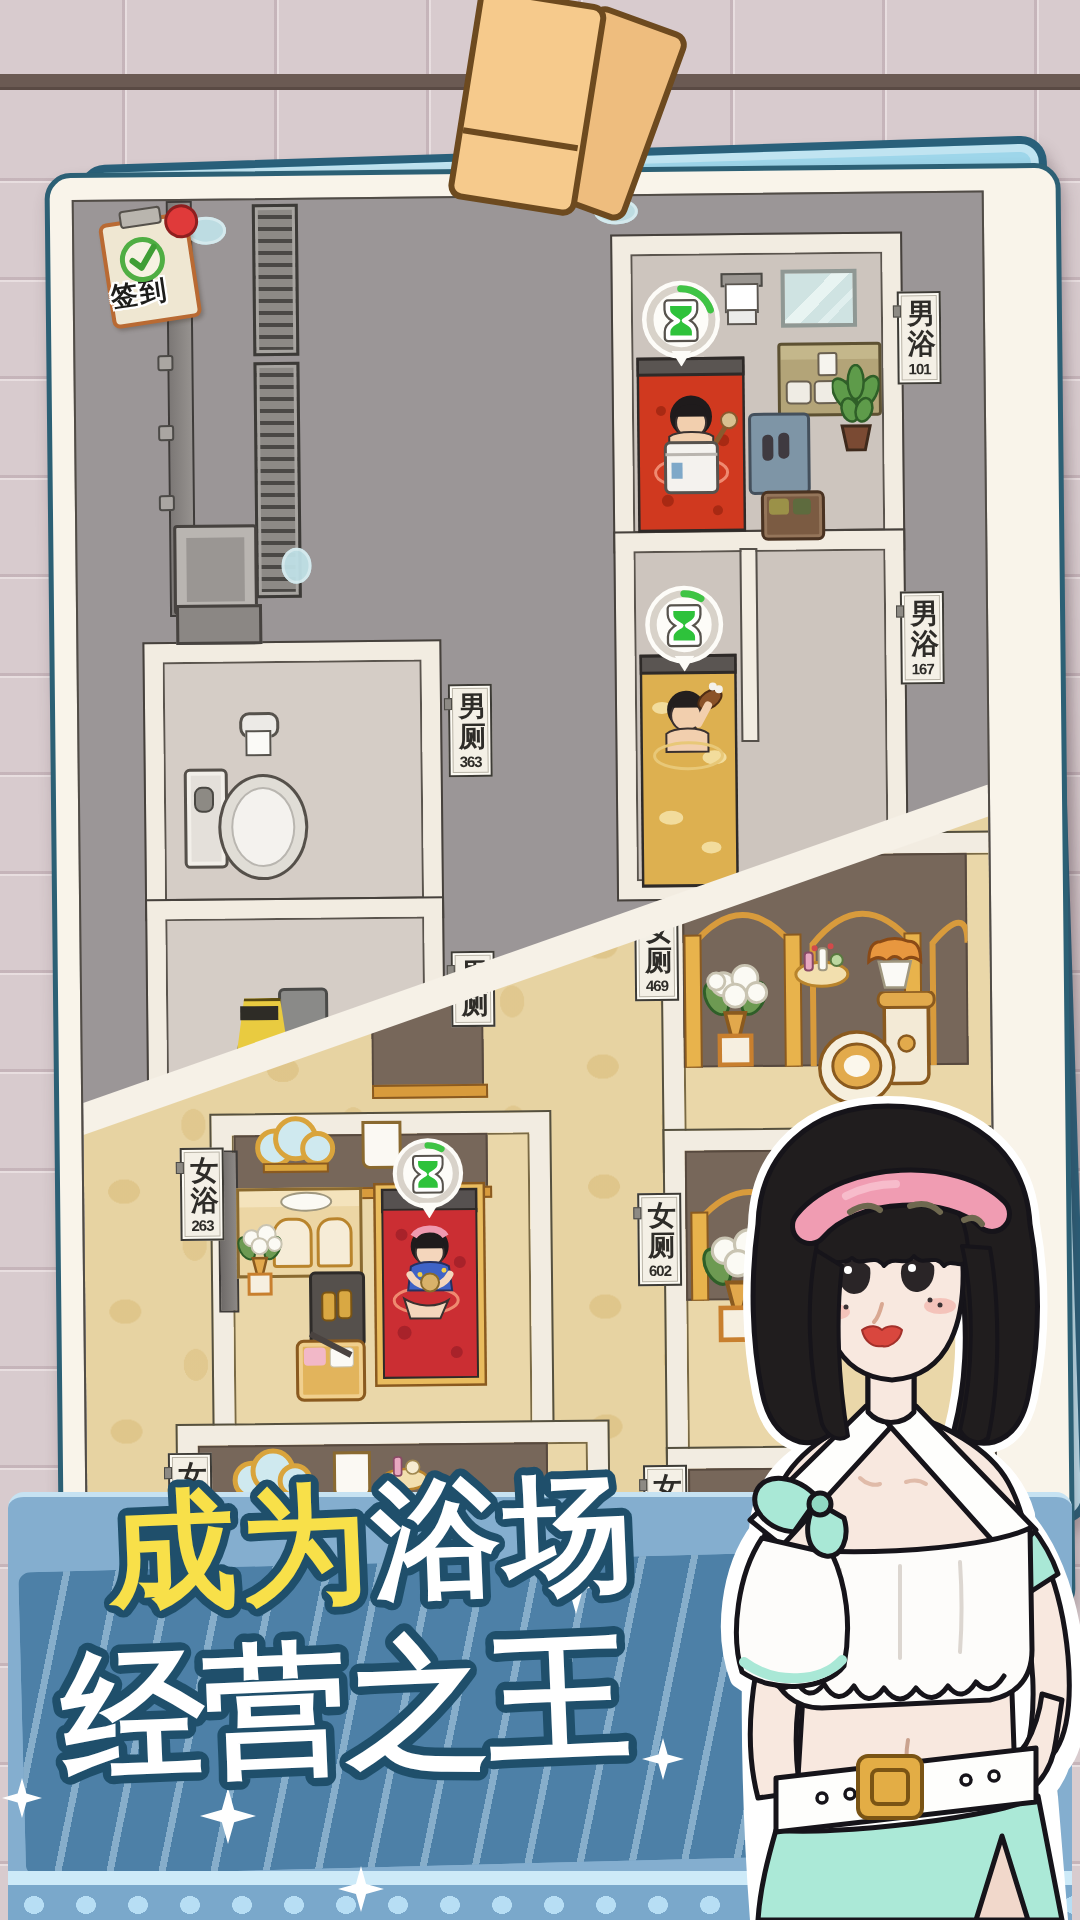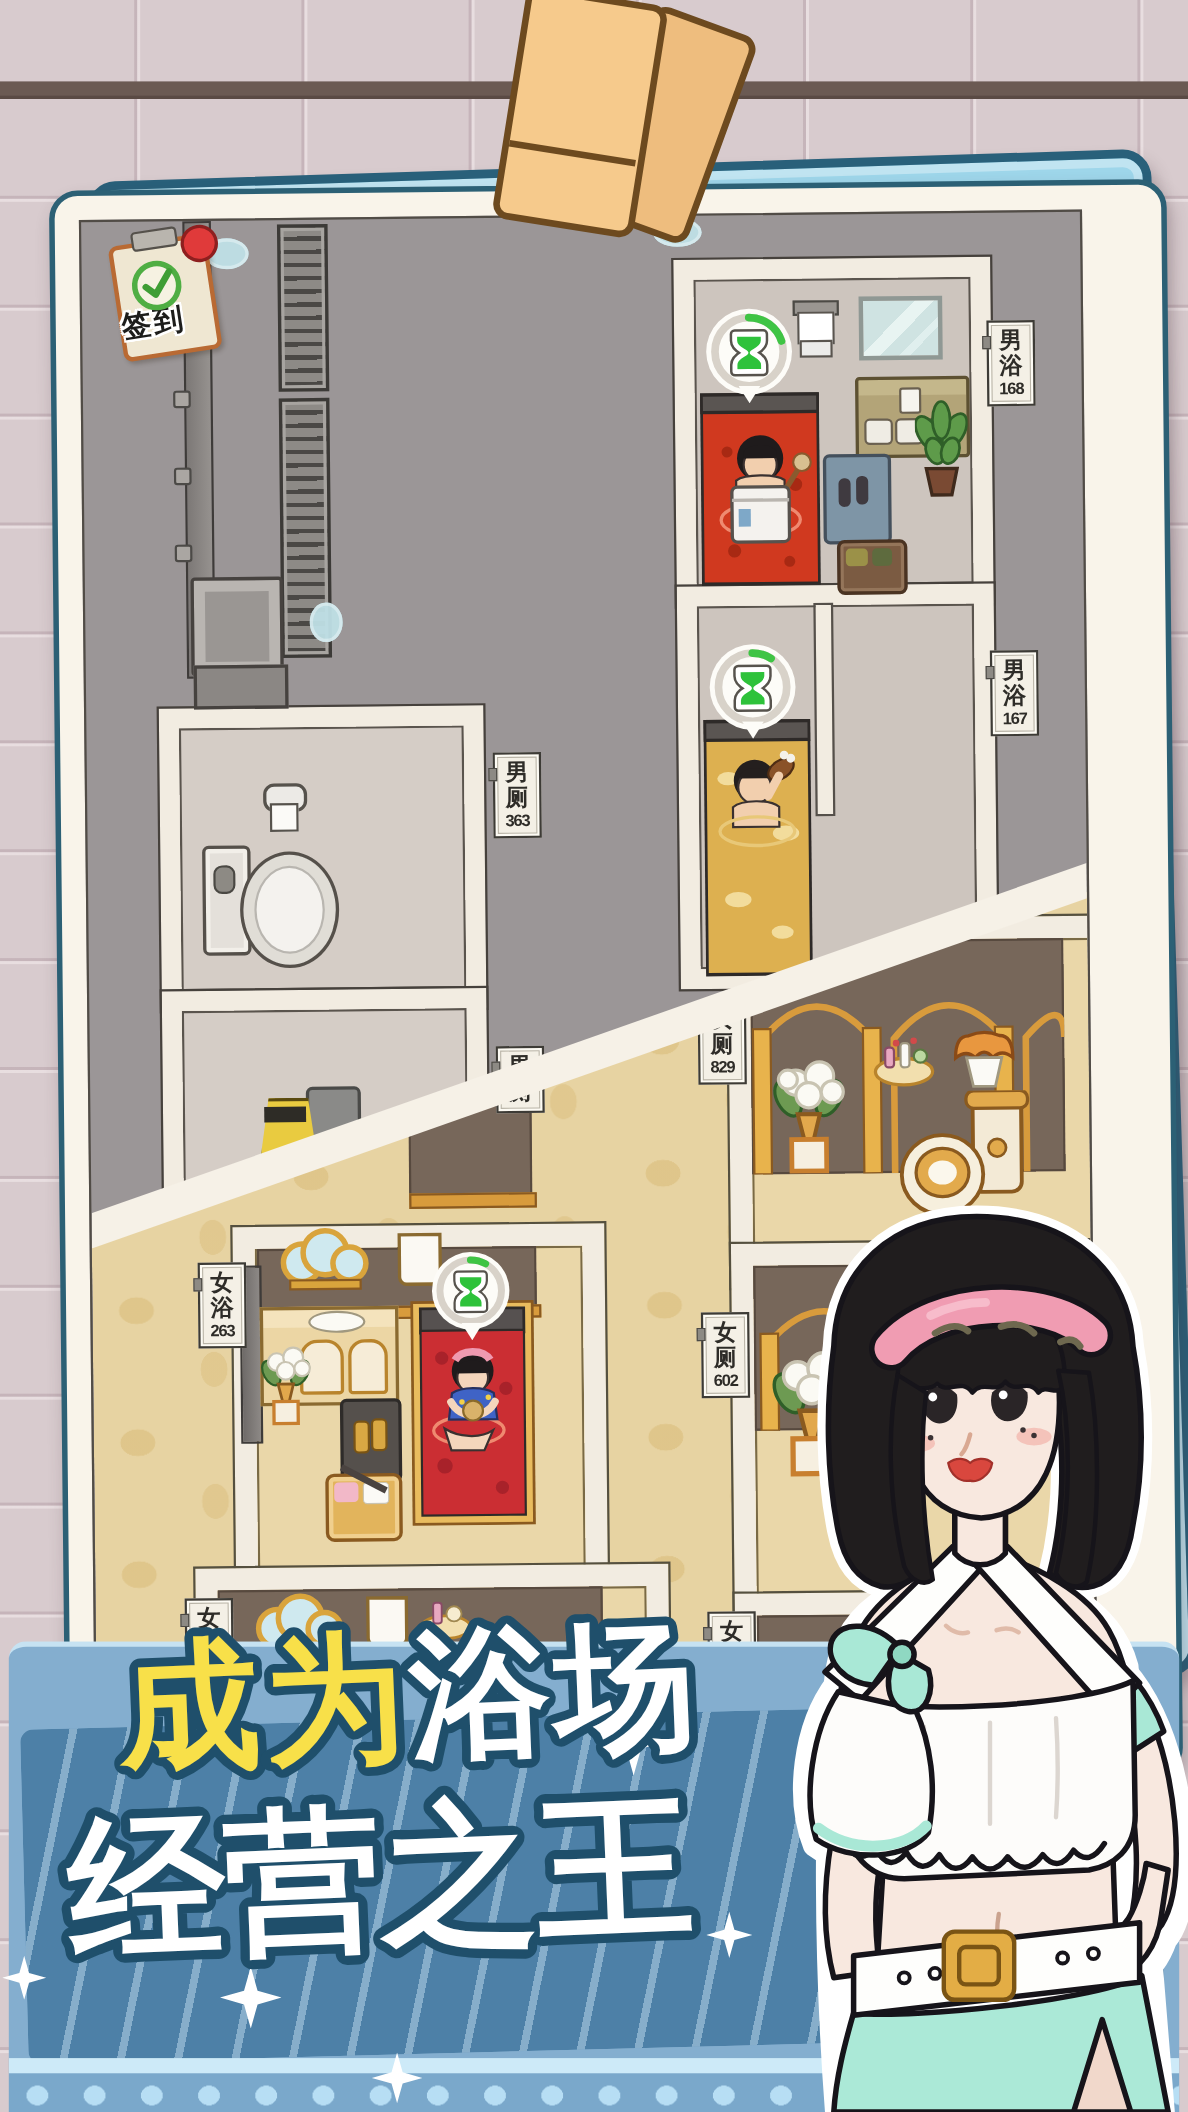--- a/index.html
+++ b/index.html
@@ -25,21 +25,21 @@
   
   .room{border:18px solid #f2ece1;outline:2px solid #46413c;background:#cdc5be;box-shadow:inset 0 0 0 2px #5a544d;}
   .roomT{background:#d5cdc6;}
   .roomG{border:20px solid #f2ece1;outline:2px solid #55503f;background:#ead7a9;box-shadow:inset 0 0 0 2px #7a6a45;}
   .wp{background:#77675a;box-shadow:inset 0 0 0 2px #57493e;}
   .goldtrim{background:#d89b3c;border:2px solid #8a5a20;}
   
   .plate{width:36px;background:#f4f0e6;border:2px solid #3d3b36;display:flex;flex-direction:column;align-items:center;
     padding:6px 2px 5px 2px;box-shadow:inset 0 0 0 2px #fdfbf4, inset 0 0 0 3px #b9b4a7;z-index:6;}
   .plate:before{content:"";position:absolute;left:-6px;top:12px;width:6px;height:10px;background:#8d8a84;border:1px solid #4c4a45;}
-  .pname{font-size:21px;font-weight:bold;color:#2e2c28;width:23px;line-height:1.08;word-break:break-all;text-align:center;}
+  .pname{font-size:28px;font-weight:bold;color:#2e2c28;width:23px;line-height:1.08;word-break:break-all;text-align:center;}
   .pnum{font-size:15px;font-weight:bold;color:#2e2c28;letter-spacing:-1px;margin-top:1px;}
   
   .bubble{z-index:7;}
   .bubble svg{display:block;}
   .btip{left:31px;top:72px;width:20px;height:16px;background:#fdfcf8;
     clip-path:polygon(0 0,100% 0,50% 100%);}
   
   .drain{background:#8d8a86;border:3px solid #3c3a37;box-shadow:inset 0 0 0 3px #a7a4a0;
     background-image:repeating-linear-gradient(to bottom, transparent 0 8px, #4a4845 8px 12px);}
   .puddle{background:#bfe0e6;border-radius:50%;opacity:.95;box-shadow:inset 0 0 0 3px #d8eef2;}
@@ -165,21 +165,21 @@
       <div class="a" style="left:114px;top:586px;width:16px;height:22px;background:#8d8a84;border:2px solid #4a4843;border-radius:8px;z-index:5"></div>
       <div class="a" style="left:138px;top:574px;width:84px;height:100px;background:#f4f2ee;border:3px solid #55504a;border-radius:50%;z-index:4;box-shadow:inset 0 0 0 10px #e0ddd6, inset 0 0 0 12px #b9b6b0"></div>
 
       <div class="a room roomT" style="left:66px;top:700px;width:259px;height:240px"></div>
       <div class="a" style="left:196px;top:788px;width:44px;height:58px;background:#8a8a88;border:3px solid #4a4a48;border-radius:6px 6px 10px 10px;z-index:4"></div>
       <div class="a" style="left:152px;top:798px;width:50px;height:64px;background:#e9cb40;border:3px solid #5a4a10;clip-path:polygon(18% 0,82% 0,100% 100%,0 100%);z-index:5"></div>
       <div class="a" style="left:158px;top:806px;width:38px;height:14px;background:#2e2c26;z-index:6"></div>
 
       <div class="a plate" style="left:822px;top:98px">
         <div class="pname">男浴</div>
-        <div class="pnum">168</div>
+        <div class="pnum">101</div>
       </div>
       <div class="a plate" style="left:822px;top:398px">
         <div class="pname">男浴</div>
         <div class="pnum">167</div>
       </div>
       <div class="a plate" style="left:369px;top:486px">
         <div class="pname">男厕</div>
         <div class="pnum">363</div>
       </div>
       <div class="a plate" style="left:369px;top:753px">
@@ -396,21 +396,21 @@
           <rect x="16" y="12" width="9" height="22" rx="3" fill="#e8a8c0" stroke="#8a4a66" stroke-width="2"></rect>
           <circle cx="38" cy="24" r="8" fill="#f6ecd0" stroke="#a08850" stroke-width="2"></circle>
         </svg>
 
         <div class="a plate" style="left:96px;top:947px">
           <div class="pname">女浴</div>
           <div class="pnum">263</div>
         </div>
         <div class="a plate" style="left:553px;top:712px">
           <div class="pname">女厕</div>
-          <div class="pnum">829</div>
+          <div class="pnum">469</div>
         </div>
         <div class="a plate" style="left:553px;top:997px">
           <div class="pname">女厕</div>
           <div class="pnum">602</div>
         </div>
         <div class="a plate" style="left:556px;top:1269px">
           <div class="pname">女厕</div>
           <div class="pnum">603</div>
         </div>
         <div class="a plate" style="left:81px;top:1252px">

